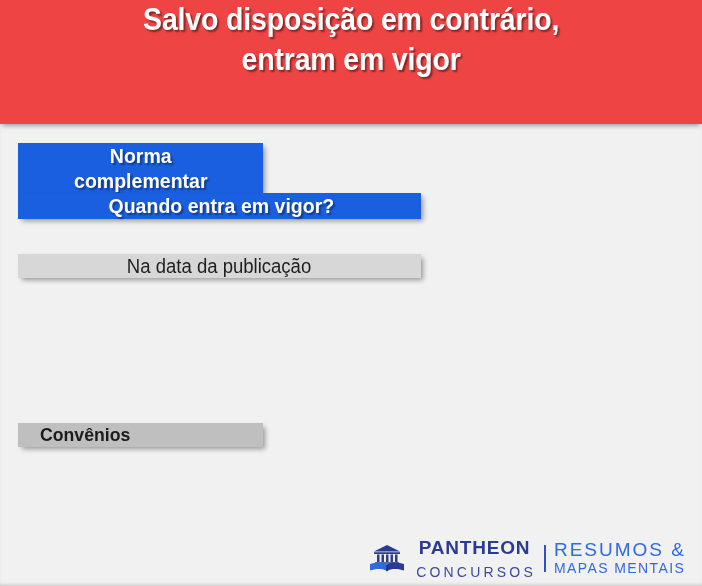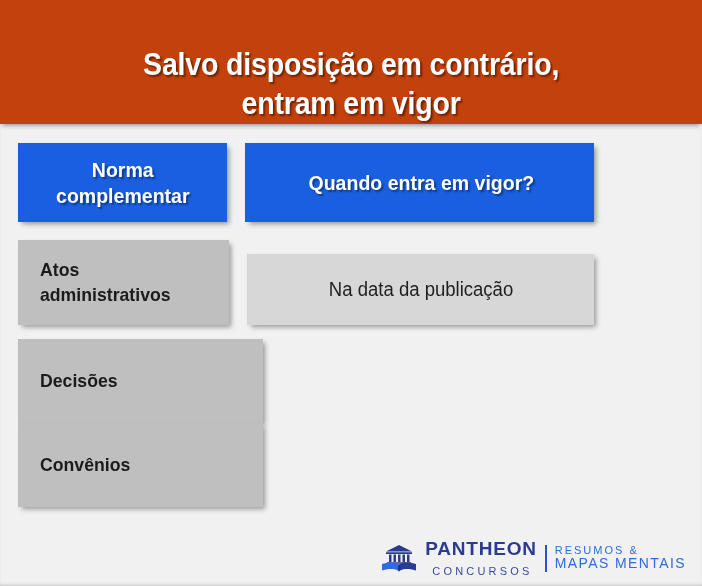--- a/index.html
+++ b/index.html
@@ -21,23 +21,23 @@
     box-shadow: inset 0 -3px 4px -3px rgba(0,0,0,0.30);
   }
 
   
   .title-banner {
     position: absolute;
     left: 0;
     top: 0;
     width: 702px;
     height: 124px;
-    background: #c2410c;
-    display: flex;
-    align-items: flex-end;
+    background: #ef4444;
+    display: flex;
+    align-items: flex-start;
     justify-content: center;
     box-shadow: 0 3px 5px -2px rgba(0,0,0,0.45);
   }
   .title-text {
     color: #ffffff;
     font-size: 31px;
     font-weight: bold;
     line-height: 1.28;
     text-align: center;
     letter-spacing: -0.2px;
@@ -51,22 +51,23 @@
   .table {
     position: absolute;
     left: 0;
     top: 124px;
     width: 702px;
   }
 
   .row {
     position: absolute;
     left: 0;
-    width: 594px;
-    display: flex;
+    width: 702px;
+    display: flex;
+    flex-direction: column;
   }
   .row-head { top: 19px;  height: 79px; }
   .row-1    { top: 116px; height: 85px; }
   .row-2    { top: 215px; height: 84px; }
   .row-3    { top: 299px; height: 84px; }
 
   .cell {
     position: relative;
     display: flex;
     align-items: center;
@@ -148,47 +149,46 @@
     line-height: 1;
   }
   .logo-pantheon {
     color: #2b3b91;
     font-size: 19px;
     font-weight: bold;
     letter-spacing: 0.8px;
   }
   .logo-concursos {
     color: #3a4aa0;
-    font-size: 11px;
+    font-size: 14px;
     letter-spacing: 3.2px;
     margin-top: 8px;
     padding-left: 3px;
   }
   .logo-divider {
     width: 2px;
     height: 27px;
     background: #2b52c8;
     margin: 0 8px;
     flex: 0 0 auto;
   }
   .logo-right {
     display: flex;
     flex-direction: column;
     line-height: 1.08;
   }
   .logo-resumos {
     color: #2f6ae0;
-    font-size: 11px;
+    font-size: 19px;
     letter-spacing: 2.0px;
   }
   .logo-mapas {
     color: #2f6ae0;
     font-size: 14px;
     letter-spacing: 1.4px;
-    text-align: center;
   }
 </style>
 </head>
 <body>
 
 <div class="slide">
 
   <div class="title-banner">
     <div class="title-text">
       <span class="title-line">Salvo disposição em contrário,</span>
@@ -204,37 +204,26 @@
           <span class="hl">Norma</span>
           <span class="hl">complementar</span>
         </div>
       </div>
       <div class="cell cell-right">
         <div class="head-text">Quando entra em vigor?</div>
       </div>
     </div>
 
     <div class="row row-1">
-      <div class="cell cell-left">
-        <div class="body-left-text">
-          <span class="hl">Atos</span>
-          <span class="hl">administrativos</span>
-        </div>
-      </div>
       <div class="cell cell-right">
         <div class="body-right-text">Na data da publicação</div>
       </div>
     </div>
 
     <div class="row row-2">
-      <div class="cell cell-left">
-        <div class="body-left-text">
-          <span class="hl">Decisões</span>
-        </div>
-      </div>
     </div>
 
     <div class="row row-3">
       <div class="cell cell-left">
         <div class="body-left-text">
           <span class="hl">Convênios</span>
         </div>
       </div>
     </div>
 

